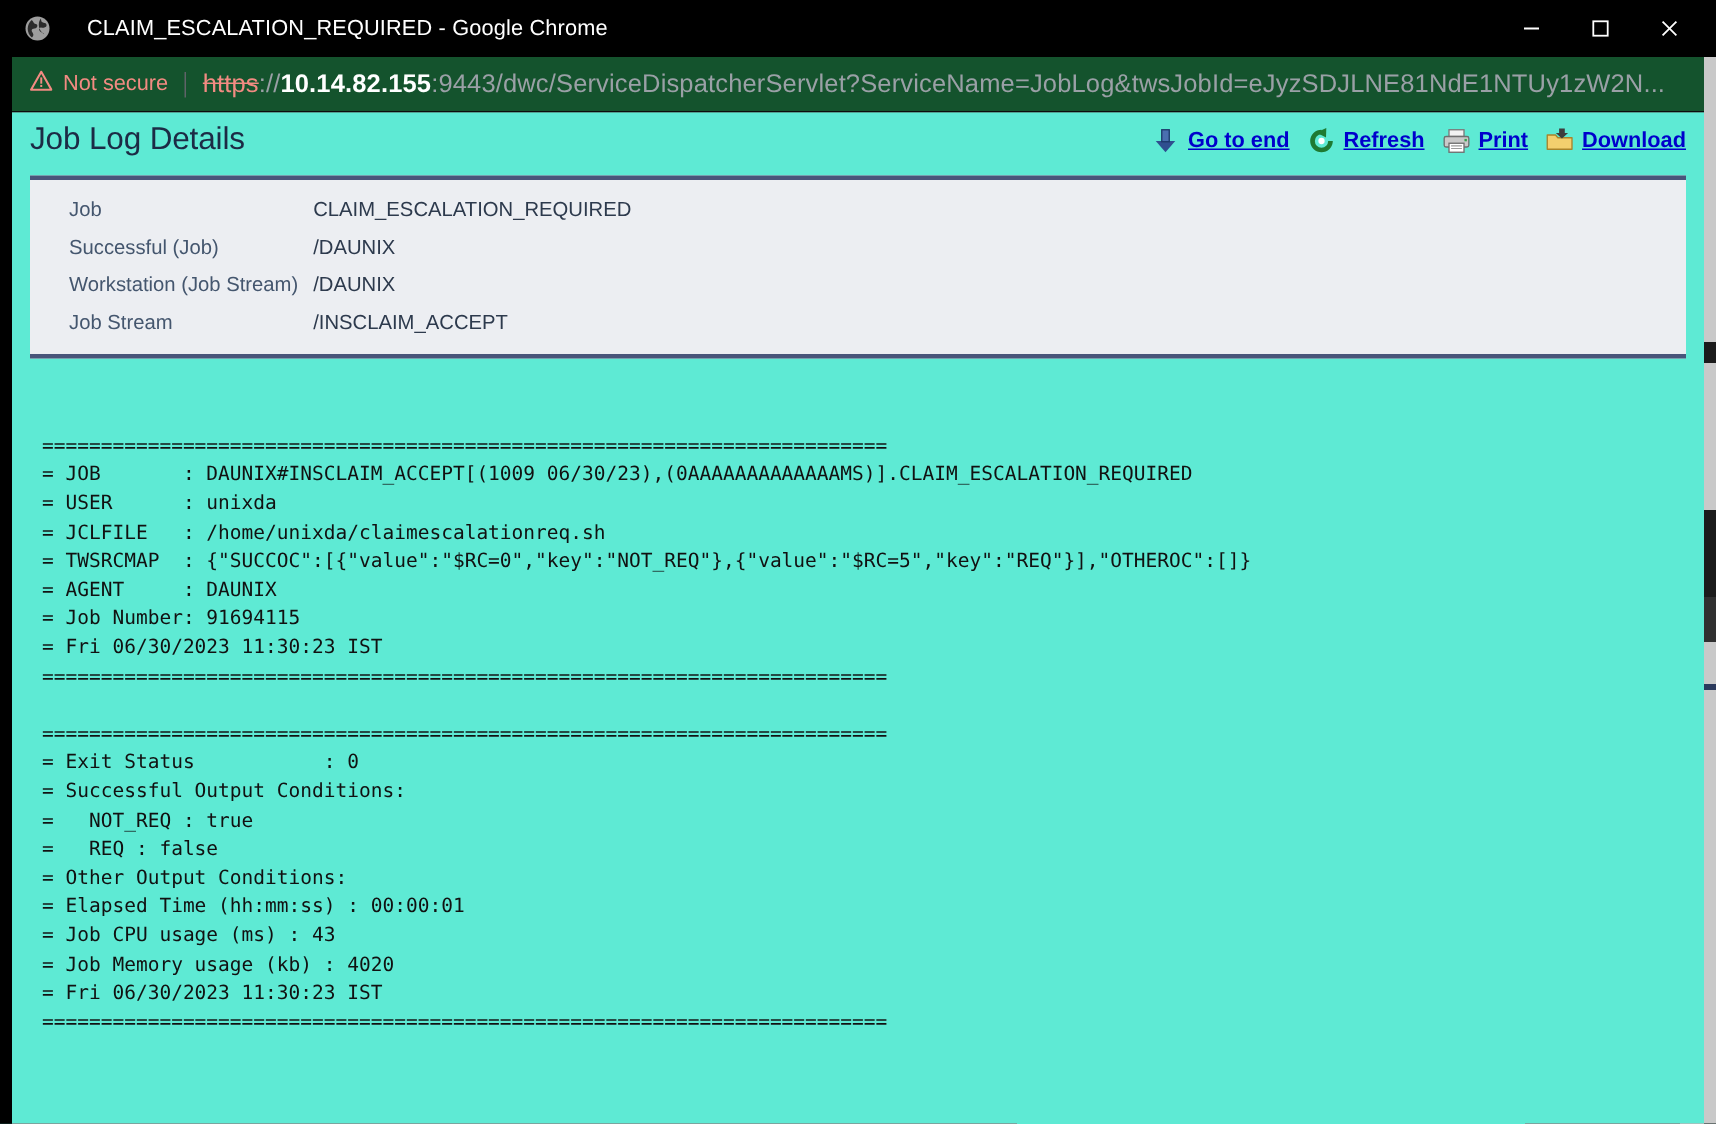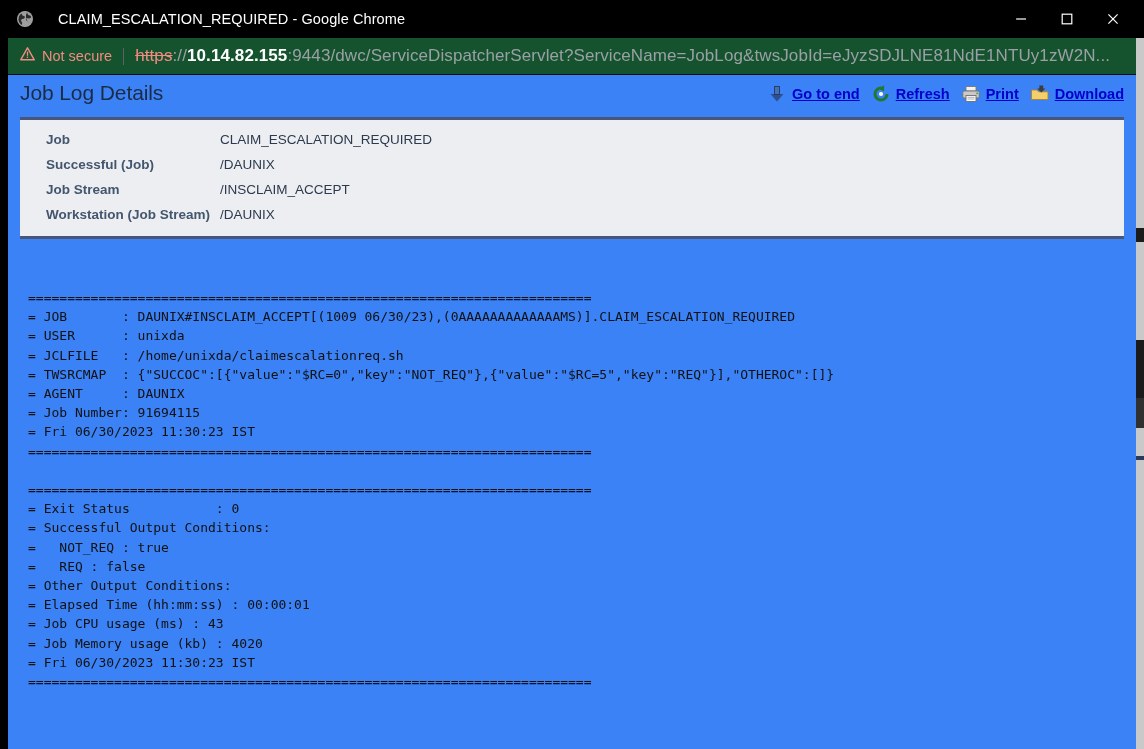--- a/index.html
+++ b/index.html
@@ -115,21 +115,21 @@
     color: #f28b82;
     text-decoration: line-through;
   }
   #url-sep { color: #9aa0a6; }
   #url-host { color: #ffffff; font-weight: bold; }
   #url-rest { color: #9aa0a6; }
 
   
   #page-viewport {
     position: relative;
-    background: #3b82f6;
+    background: #5eead4;
     height: 674px;
     overflow: hidden;
   }
 
   
   #page-header {
     position: relative;
     height: 36px;
     padding: 6px 0 0 0;
   }
@@ -185,21 +185,21 @@
     border-collapse: collapse;
     margin-left: 26px;
   }
   #details-table td {
     font-size: 13.5px;
     padding: 5px 0;
     vertical-align: top;
     color: #3a4a63;
   }
   #details-table td.det-label {
-    font-weight: bold;
+    font-weight: normal;
     color: #44566e;
     padding-right: 10px;
     white-space: nowrap;
   }
   #details-table td.det-value {
     color: #2d3a4d;
     white-space: nowrap;
   }
 
   
@@ -336,26 +336,26 @@
         <tbody>
           <tr>
             <td class="det-label">Job</td>
             <td class="det-value">CLAIM_ESCALATION_REQUIRED</td>
           </tr>
           <tr>
             <td class="det-label">Successful (Job)</td>
             <td class="det-value">/DAUNIX</td>
           </tr>
           <tr>
+            <td class="det-label">Workstation (Job Stream)</td>
+            <td class="det-value">/DAUNIX</td>
+          </tr>
+          <tr>
             <td class="det-label">Job Stream</td>
             <td class="det-value">/INSCLAIM_ACCEPT</td>
-          </tr>
-          <tr>
-            <td class="det-label">Workstation (Job Stream)</td>
-            <td class="det-value">/DAUNIX</td>
           </tr>
         </tbody>
       </table>
     </div>
 
     <div id="log-body"><div class="log-line">========================================================================</div><div class="log-line">= JOB       : DAUNIX#INSCLAIM_ACCEPT[(1009 06/30/23),(0AAAAAAAAAAAAAMS)].CLAIM_ESCALATION_REQUIRED</div><div class="log-line">= USER      : unixda</div><div class="log-line">= JCLFILE   : /home/unixda/claimescalationreq.sh</div><div class="log-line">= TWSRCMAP  : {"SUCCOC":[{"value":"$RC=0","key":"NOT_REQ"},{"value":"$RC=5","key":"REQ"}],"OTHEROC":[]}</div><div class="log-line">= AGENT     : DAUNIX</div><div class="log-line">= Job Number: 91694115</div><div class="log-line">= Fri 06/30/2023 11:30:23 IST</div><div class="log-line">========================================================================</div><div class="log-gap">&nbsp;</div><div class="log-line">========================================================================</div><div class="log-line">= Exit Status           : 0</div><div class="log-line">= Successful Output Conditions:</div><div class="log-line">=   NOT_REQ : true</div><div class="log-line">=   REQ : false</div><div class="log-line">= Other Output Conditions:</div><div class="log-line">= Elapsed Time (hh:mm:ss) : 00:00:01</div><div class="log-line">= Job CPU usage (ms) : 43</div><div class="log-line">= Job Memory usage (kb) : 4020</div><div class="log-line">= Fri 06/30/2023 11:30:23 IST</div><div class="log-line">========================================================================</div></div>
 
   </div>
 </div>
 

